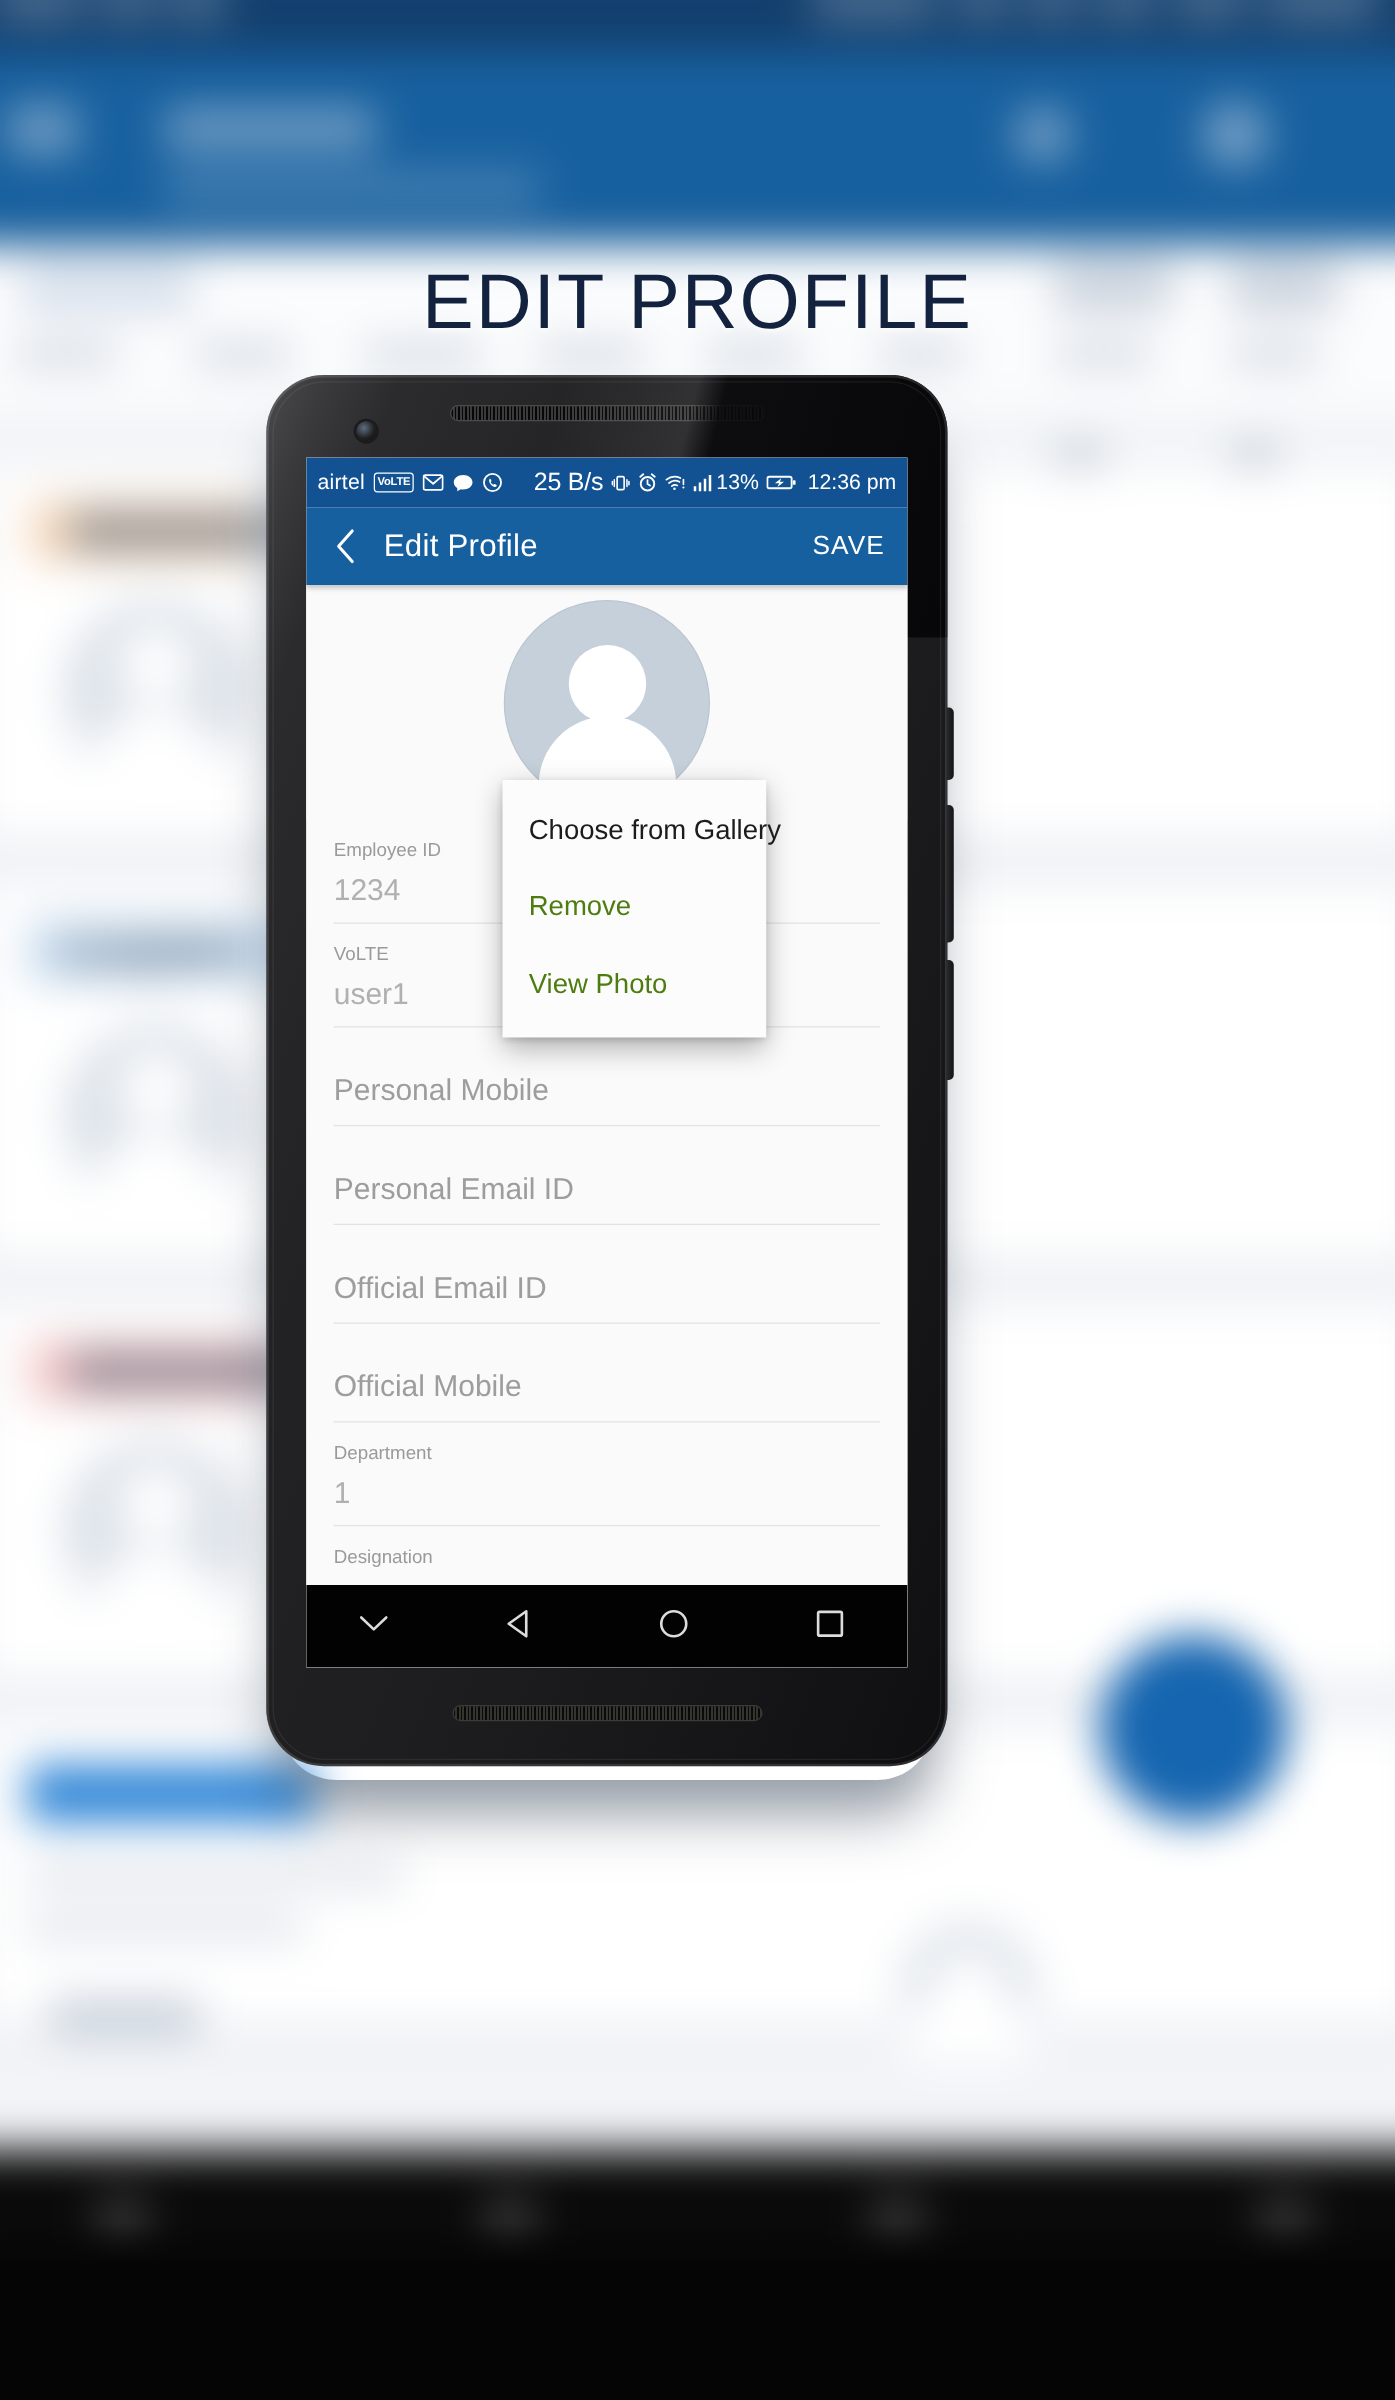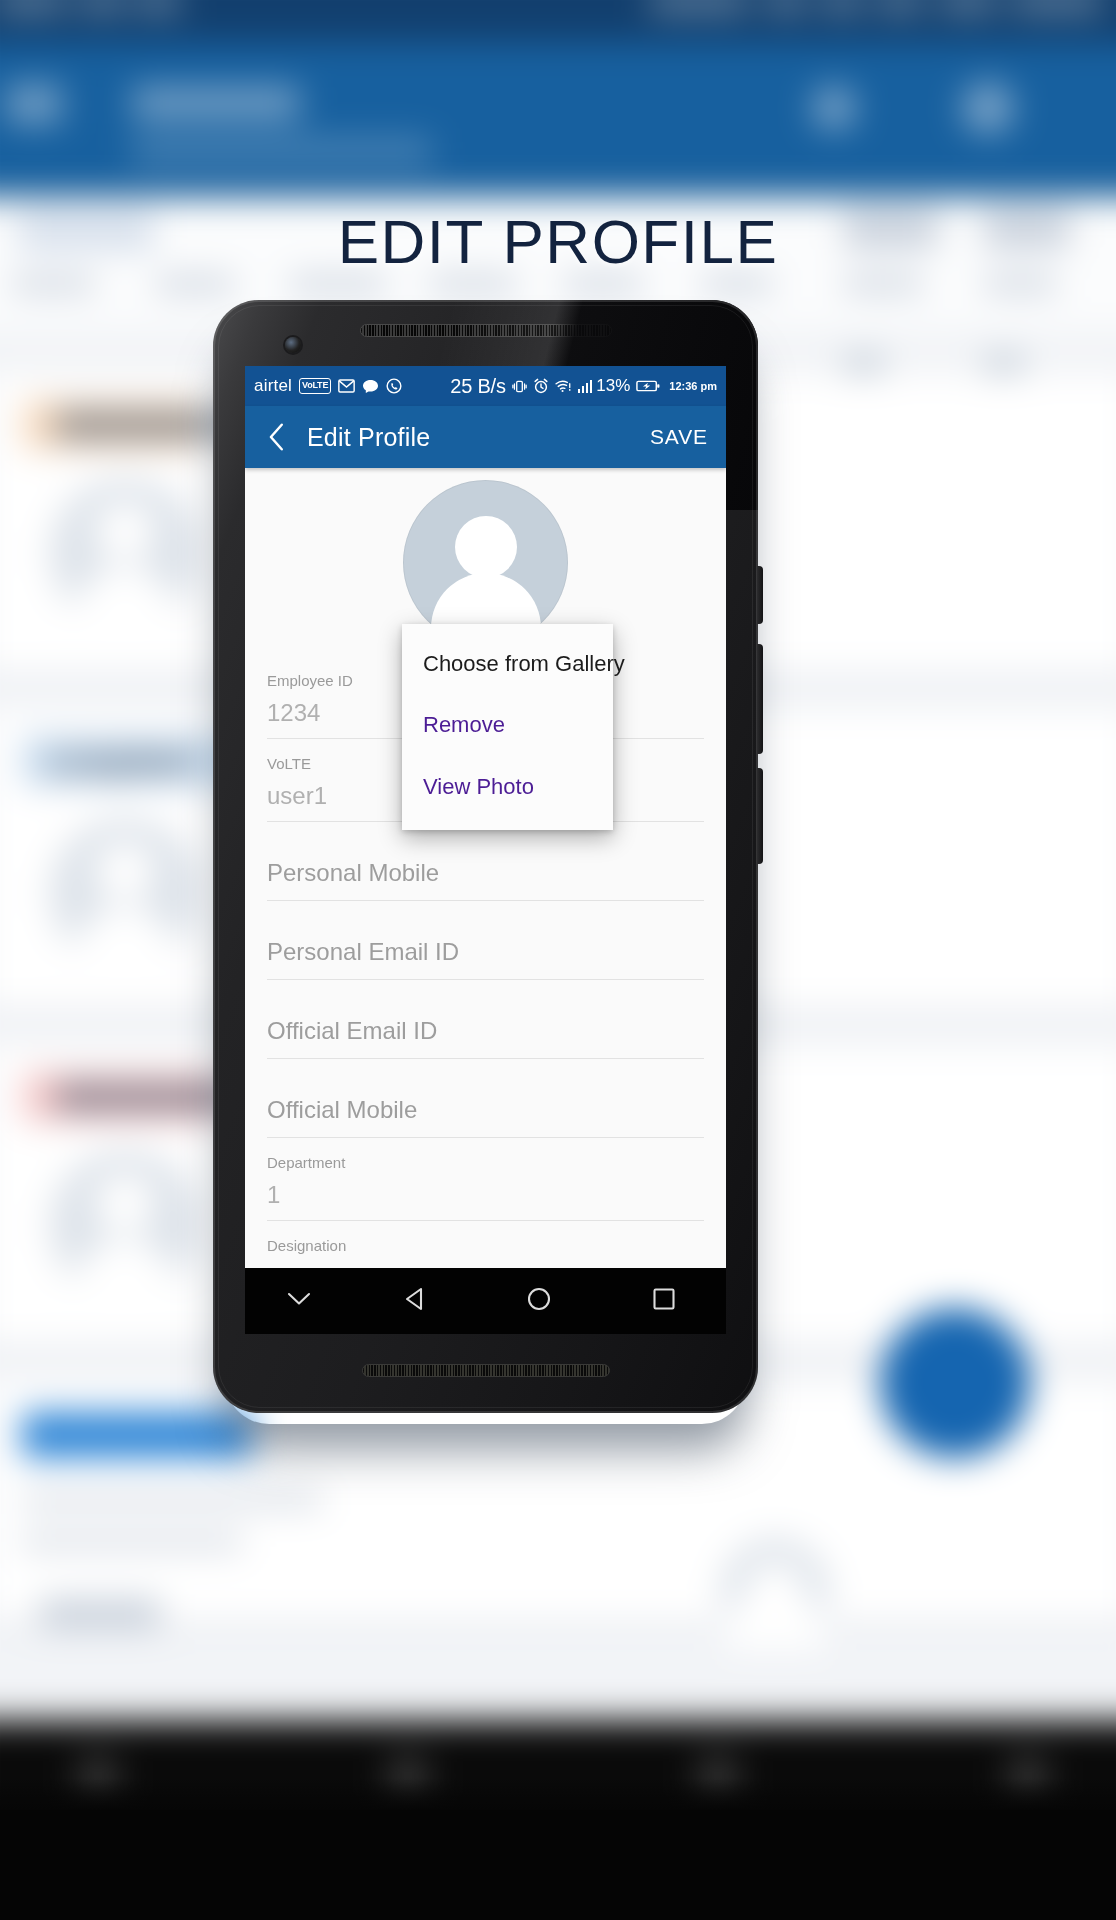--- a/index.html
+++ b/index.html
@@ -229,21 +229,21 @@
   #sb-carrier { font-size: 17px; letter-spacing: .2px; }
   .volte-badge {
     border: 1.6px solid #fff; border-radius: 3px;
     font-size: 9px; font-weight: bold; line-height: 1;
     padding: 2px 2px 2.5px 2px; letter-spacing: -0.2px;
   }
   #sb-spacer { flex: 1; }
   #sb-right { display: flex; align-items: center; gap: 6px; }
   #sb-rate { font-size: 20px; letter-spacing: -0.2px; }
   #sb-batt-pct { font-size: 17px; margin-left: -2px; }
-  #sb-time { font-size: 11px; margin-left: 3px; font-weight: bold; }
+  #sb-time { font-size: 17px; margin-left: 3px; }
   .ic { display: inline-flex; align-items: center; }
   .signal-bars { display: inline-flex; align-items: flex-end; gap: 1.5px; height: 14px; }
   .signal-bars i { display: block; width: 2.5px; background: #fff; }
   .signal-bars i:nth-child(1){height:4px}
   .signal-bars i:nth-child(2){height:7px}
   .signal-bars i:nth-child(3){height:10px}
   .signal-bars i:nth-child(4){height:13px}
 
   
   #appbar {
@@ -327,21 +327,21 @@
     padding: 9px 0 13px 0;
   }
   .dlg-item {
     font-size: 22px;
     padding: 18px 21px 18px 21px;
     line-height: 1.15;
     cursor: pointer;
     white-space: nowrap;
   }
   .dlg-item.enabled { color: #1c1c1c; }
-  .dlg-item.disabled { color: #4c1d95; }
+  .dlg-item.disabled { color: #4d7c0f; }
 
   
   #navbar {
     position: absolute; left: 0; bottom: 0; width: 100%; height: 66px;
     background: #020202;
     display: flex; align-items: center;
     z-index: 12;
   }
   .nav-slot { flex: 1; display: flex; align-items: center; justify-content: center; cursor: pointer; }
   #nav-hide { flex: 0 0 108px; }

